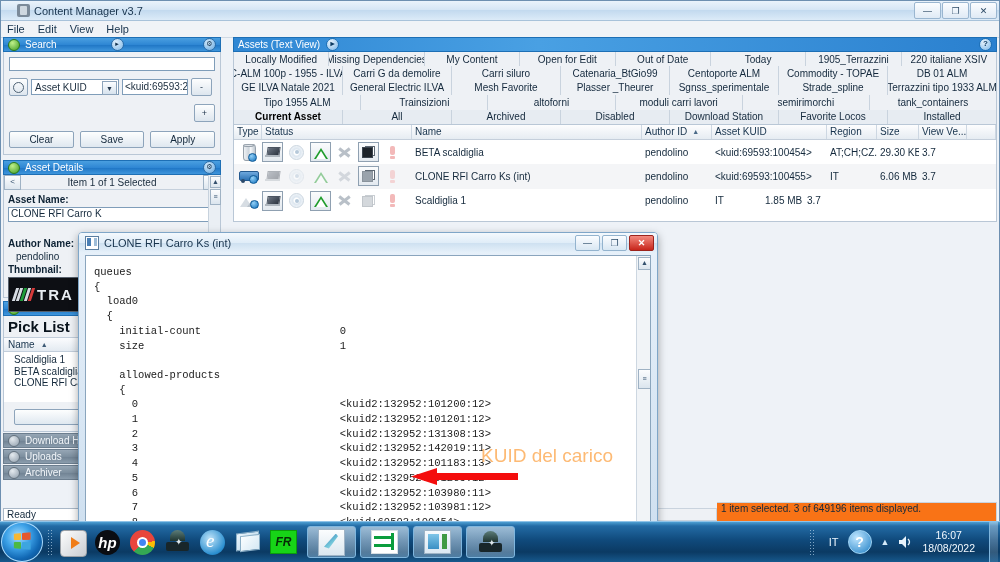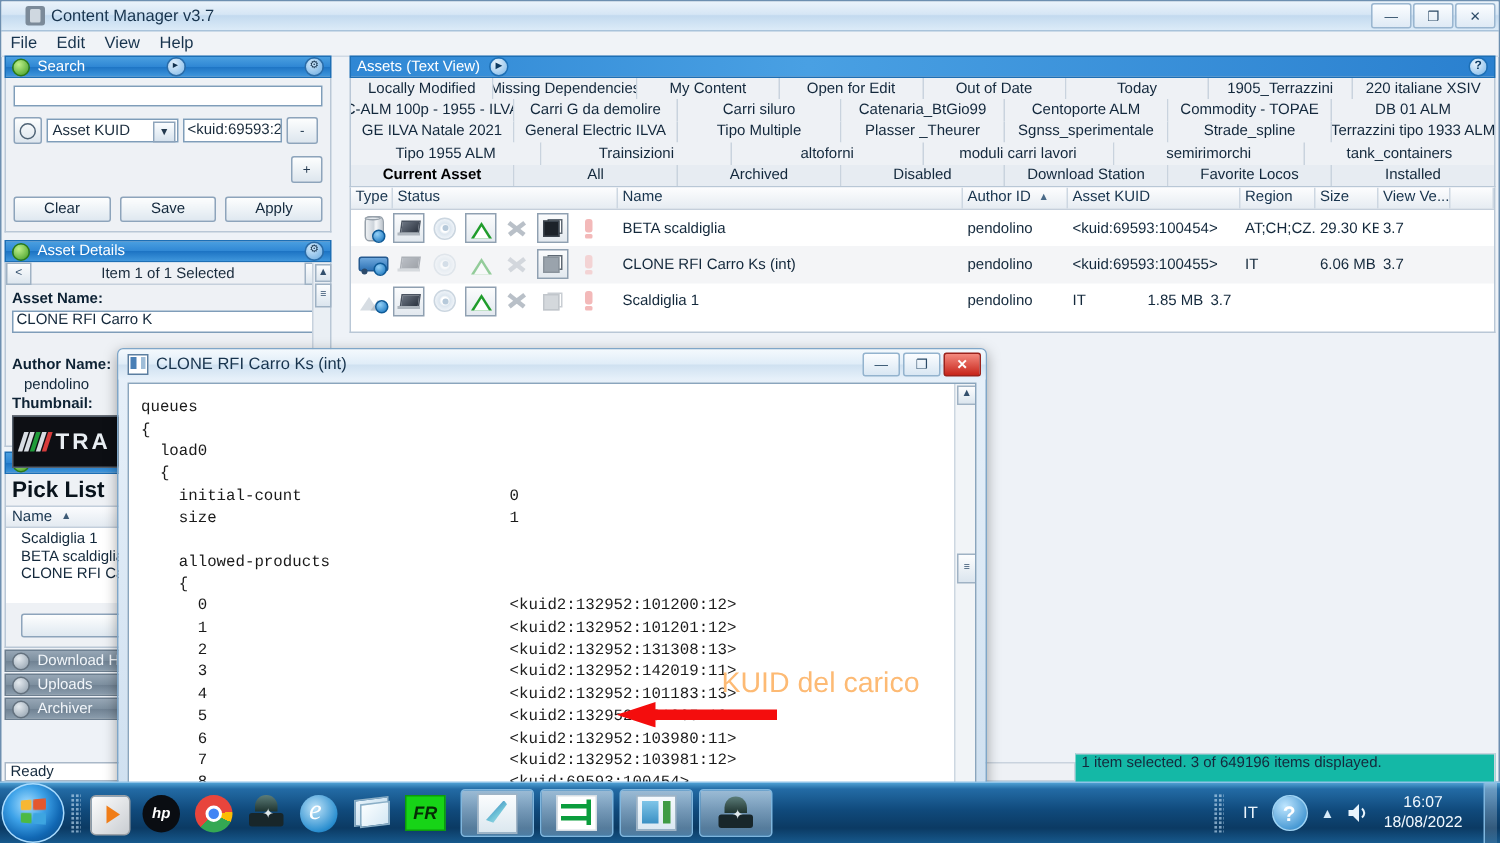--- a/index.html
+++ b/index.html
@@ -310,21 +310,21 @@
   .statusbar-app{
     position:absolute;left:2px;right:2px;bottom:0;height:13px;display:flex;align-items:center;
   }
   .sb-left{
     width:218px;height:13px;background:#fff;border:1px solid #a9b8c8;box-sizing:border-box;
     font-size:10px;color:#14293c;padding-left:3px;line-height:11px;
   }
   .sb-mid{flex:1;height:13px;background:#eef1f5;border:1px solid #c9d3de;
     border-left:none;box-sizing:border-box;}
   .sb-right{
-    width:280px;height:26px;background:#14b8a6;border:1px solid #c9d3de;border-left:none;
+    width:280px;height:26px;background:#f97316;border:1px solid #c9d3de;border-left:none;
     box-sizing:border-box;font-size:10px;color:#14293c;padding-left:4px;line-height:11px;
   }
 
   
   #editor-window{
     position:absolute;left:78px;top:232px;width:580px;height:296px;
     border:1px solid #7fa6c8;border-radius:4px 4px 0 0;
     background:linear-gradient(to bottom,#e8f1fa,#cfe0f0);
     box-shadow:0 3px 9px rgba(0,0,0,.35);
     box-sizing:border-box;
@@ -421,21 +421,21 @@
   #tray .spk{width:15px;height:14px;position:relative;}
   #tray .clock{color:#f2f9ff;font-size:10.5px;text-align:center;line-height:13px;padding-right:5px;}
   #tray .showdesk{width:8px;height:40px;background:linear-gradient(to bottom,rgba(255,255,255,.35),rgba(255,255,255,.1));
     border-left:1px solid #7fb6de;}
 
   
   .ic-media{width:25px;height:25px;border-radius:4px;background:linear-gradient(135deg,#fdfdfd,#c9cdd2);
     border:1px solid #9aa0a6;display:flex;align-items:center;justify-content:center;}
   .ic-media .tri{width:0;height:0;border-left:9px solid #f07d18;border-top:6px solid transparent;border-bottom:6px solid transparent;margin-left:3px;}
   .ic-hp{width:25px;height:25px;border-radius:50%;background:#0a0d12;display:flex;align-items:center;justify-content:center;
-    color:#fff;font-size:10px;font-style:italic;font-weight:bold;}
+    color:#fff;font-size:15px;font-style:italic;font-weight:bold;}
   .ic-chrome{width:25px;height:25px;border-radius:50%;position:relative;overflow:hidden;
     background:conic-gradient(from -35deg,#e8453c 0 33%,#fbbc05 33% 42%,#34a853 42% 72%,#e8453c 72% 100%);}
   .ic-chrome:after{content:"";position:absolute;left:7px;top:7px;width:11px;height:11px;border-radius:50%;
     background:#4285f4;border:2px solid #fff;box-sizing:border-box;}
   .ic-loco{width:25px;height:22px;position:relative;}
   .ic-loco .dome{position:absolute;left:5px;top:0;width:15px;height:11px;border-radius:8px 8px 0 0;
     background:linear-gradient(to bottom,#5c7d79,#1f3430);}
   .ic-loco .base{position:absolute;left:1px;bottom:1px;width:23px;height:9px;background:#18262a;border-radius:2px;}
   .ic-loco .star{position:absolute;left:10px;top:7px;color:#dfe8ec;font-size:9px;}
   .ic-ie{width:25px;height:25px;border-radius:50%;position:relative;
@@ -615,21 +615,21 @@
           <div class="filter-cell">Carri G da demolire</div>
           <div class="filter-cell">Carri siluro</div>
           <div class="filter-cell">Catenaria_BtGio99</div>
           <div class="filter-cell">Centoporte ALM</div>
           <div class="filter-cell">Commodity - TOPAE</div>
           <div class="filter-cell">DB 01 ALM</div>
         </div>
         <div class="filter-row">
           <div class="filter-cell">GE ILVA Natale 2021</div>
           <div class="filter-cell">General Electric ILVA</div>
-          <div class="filter-cell">Tipo Multiple</div>
+          <div class="filter-cell">Mesh Favorite</div>
           <div class="filter-cell">Plasser _Theurer</div>
           <div class="filter-cell">Sgnss_sperimentale</div>
           <div class="filter-cell">Strade_spline</div>
           <div class="filter-cell">Terrazzini tipo 1933 ALM</div>
         </div>
         <div class="filter-row">
           <div class="filter-cell">Tipo 1955 ALM</div>
           <div class="filter-cell">Trainsizioni</div>
           <div class="filter-cell">altoforni</div>
           <div class="filter-cell">moduli carri lavori</div>

